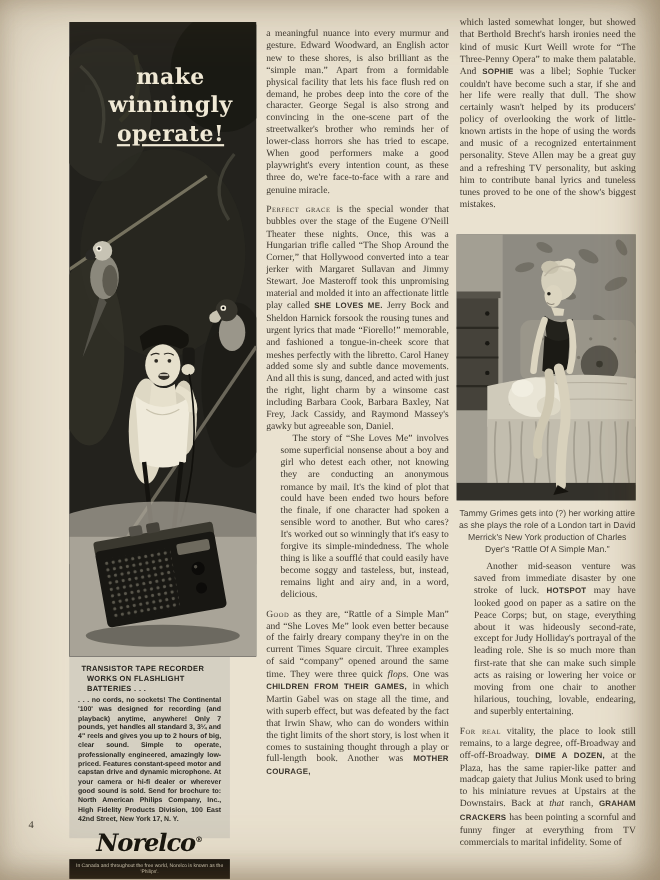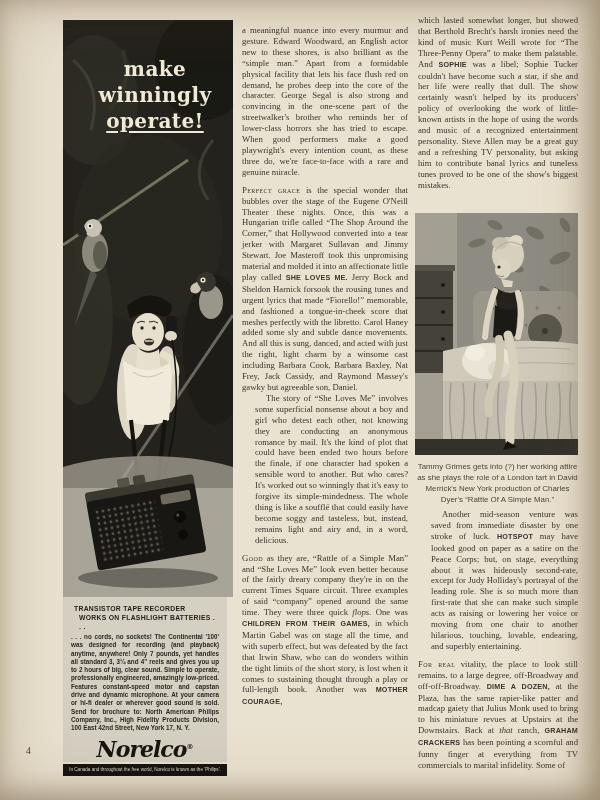--- a/index.html
+++ b/index.html
@@ -9,21 +9,21 @@
         box-shadow:inset 0 0 70px rgba(96,72,40,.28), inset -14px 0 26px rgba(96,72,40,.30), inset 0 -10px 20px rgba(96,72,40,.18);}
 
   
   .ad{position:absolute;left:63px;top:20px;width:170px;}
   .ad-art{position:relative;width:170px;height:577px;background:#737373;}
   .ad-art svg{display:block;}
   .headline{position:absolute;top:36px;left:0;right:0;text-align:center;padding-left:14px;}
   .hl{font-family:"DejaVu Serif",serif;font-weight:bold;font-size:20px;line-height:26px;
       color:#f0e9d5;letter-spacing:.4px;}
   .hl.u{text-decoration:underline;text-decoration-thickness:2px;text-underline-offset:3px;}
-  .ad-text{background:#d5d0c2;width:164px;height:165px;box-sizing:border-box;padding:7px 8px 0;}
+  .ad-text{background:#d5d0c2;width:146px;height:165px;box-sizing:border-box;padding:7px 8px 0;}
   .ad-h{font-family:"Liberation Sans",sans-serif;font-weight:bold;font-size:6.8px;
         letter-spacing:.3px;color:#211f1a;padding-left:3px;line-height:9px;}
   .ad-h2{padding-left:8px;}
   .ad-body{font-family:"Liberation Sans",sans-serif;font-weight:bold;font-size:6.3px;
         line-height:8.3px;text-align:justify;color:#2a2823;margin-top:2px;}
   .ad-logo{text-align:center;font-family:"DejaVu Serif",serif;font-style:italic;font-weight:bold;
         font-size:22px;line-height:24px;color:#17150f;margin-top:2px;letter-spacing:-1px;}
   .ad-logo sup{font-size:7px;letter-spacing:0;}
   .ad-bar{background:#151310;color:#ded8c6;font-family:"Liberation Sans",sans-serif;
         font-size:4.6px;line-height:6px;text-align:center;padding:3px 2px;margin:3px -8px 0;}

